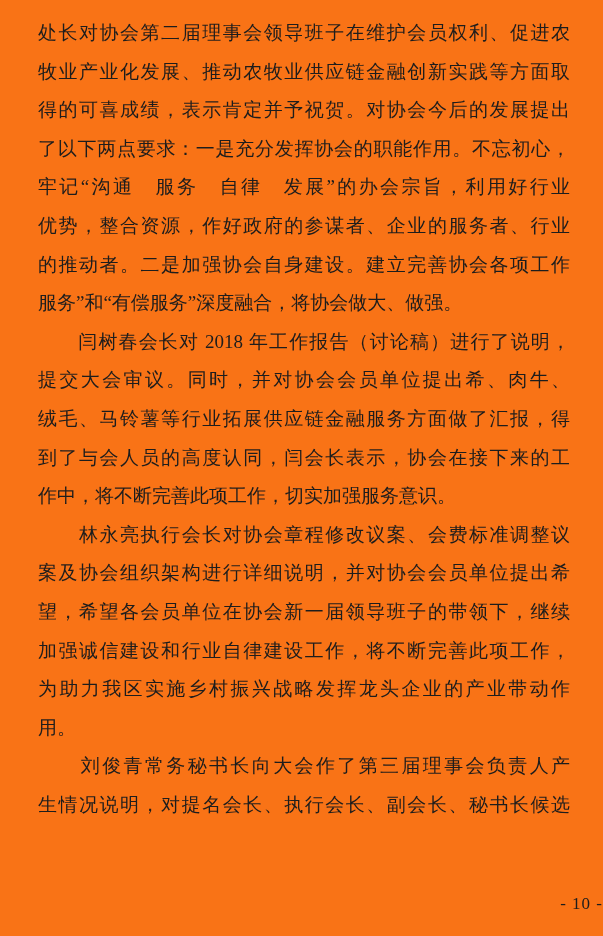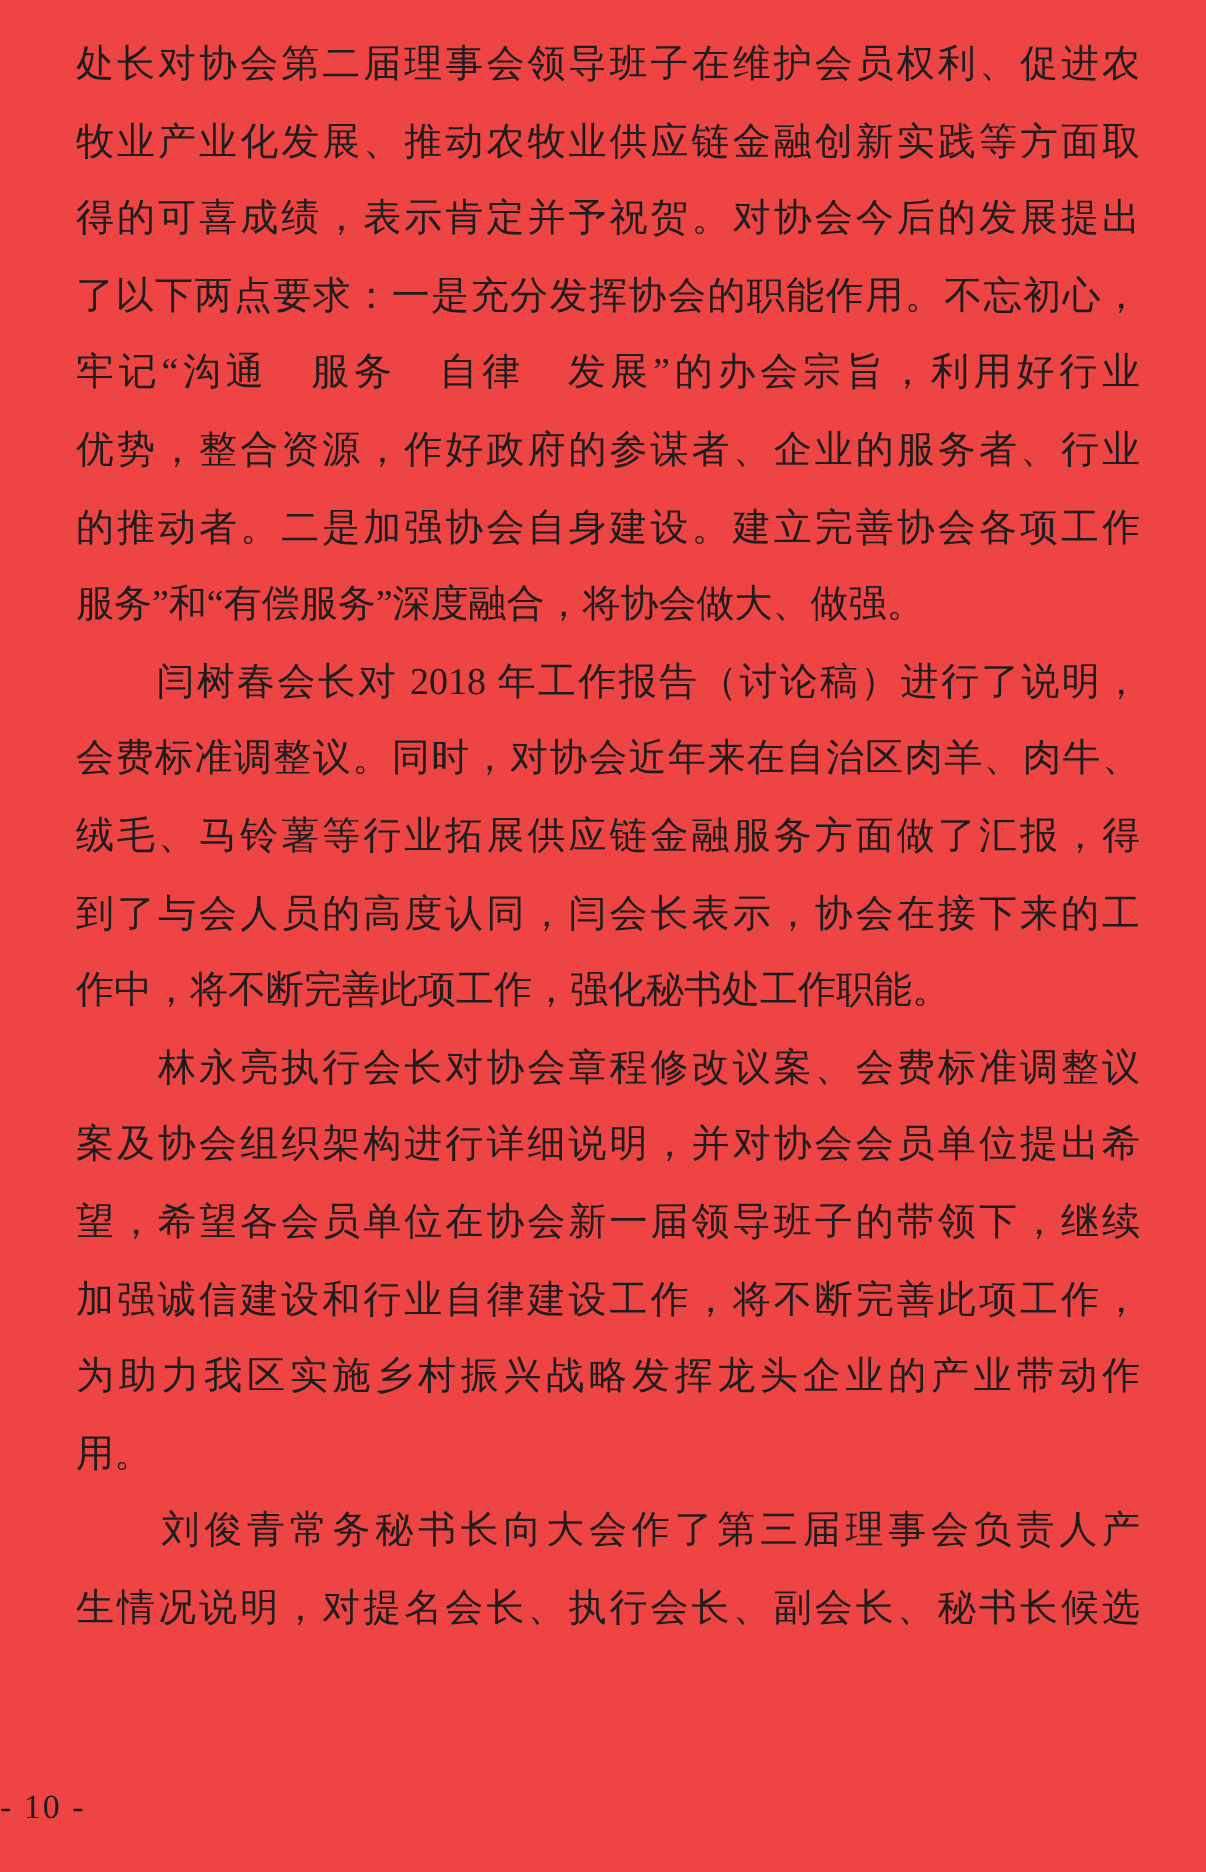--- a/index.html
+++ b/index.html
@@ -35,47 +35,47 @@
     overflow: hidden;
   }
   .line-end {
     text-align-last: auto;
   }
   .footer {
     position: absolute;
     left: 0;
     right: 0;
     top: 894px;
-    text-align: left;
+    text-align: right;
     font-size: 17px;
     color: #1d1d1d;
     letter-spacing: 1px;
   }
 </style>
 </head>
 <body>
 
-<div class="page" style="background: #ef4444;">
+<div class="page" style="background: #f97316;">
   <div class="text-block" style="color: rgb(29, 29, 29);">
       <div class="paragraph">
         <div class="line">处长对协会第二届理事会领导班子在维护会员权利、促进农</div>
         <div class="line">牧业产业化发展、推动农牧业供应链金融创新实践等方面取</div>
         <div class="line">得的可喜成绩，表示肯定并予祝贺。对协会今后的发展提出</div>
         <div class="line">了以下两点要求：一是充分发挥协会的职能作用。不忘初心，</div>
         <div class="line">牢记“沟通　服务　自律　发展”的办会宗旨，利用好行业</div>
         <div class="line">优势，整合资源，作好政府的参谋者、企业的服务者、行业</div>
         <div class="line">的推动者。二是加强协会自身建设。建立完善协会各项工作</div>
         <div class="line line-end">服务”和“有偿服务”深度融合，将协会做大、做强。</div>
       </div>
       <div class="paragraph">
         <div class="line">　　闫树春会长对 2018 年工作报告（讨论稿）进行了说明，</div>
-        <div class="line">会费标准调整议。同时，对协会近年来在自治区肉羊、肉牛、</div>
+        <div class="line">提交大会审议。同时，并对协会会员单位提出希、肉牛、</div>
         <div class="line">绒毛、马铃薯等行业拓展供应链金融服务方面做了汇报，得</div>
         <div class="line">到了与会人员的高度认同，闫会长表示，协会在接下来的工</div>
-        <div class="line line-end">作中，将不断完善此项工作，强化秘书处工作职能。</div>
+        <div class="line line-end">作中，将不断完善此项工作，切实加强服务意识。</div>
       </div>
       <div class="paragraph">
         <div class="line">　　林永亮执行会长对协会章程修改议案、会费标准调整议</div>
         <div class="line">案及协会组织架构进行详细说明，并对协会会员单位提出希</div>
         <div class="line">望，希望各会员单位在协会新一届领导班子的带领下，继续</div>
         <div class="line">加强诚信建设和行业自律建设工作，将不断完善此项工作，</div>
         <div class="line">为助力我区实施乡村振兴战略发挥龙头企业的产业带动作</div>
         <div class="line line-end">用。</div>
       </div>
       <div class="paragraph">

